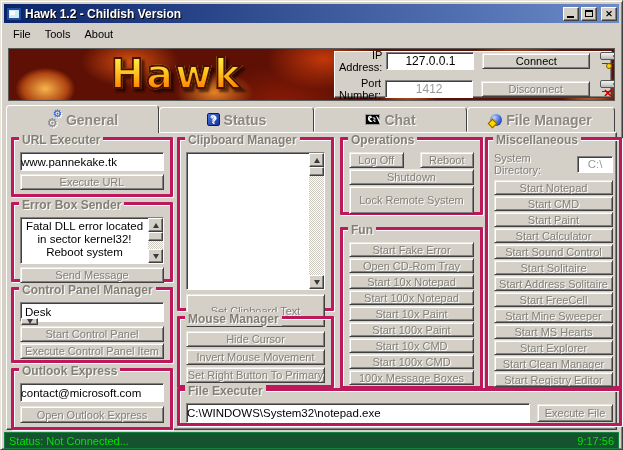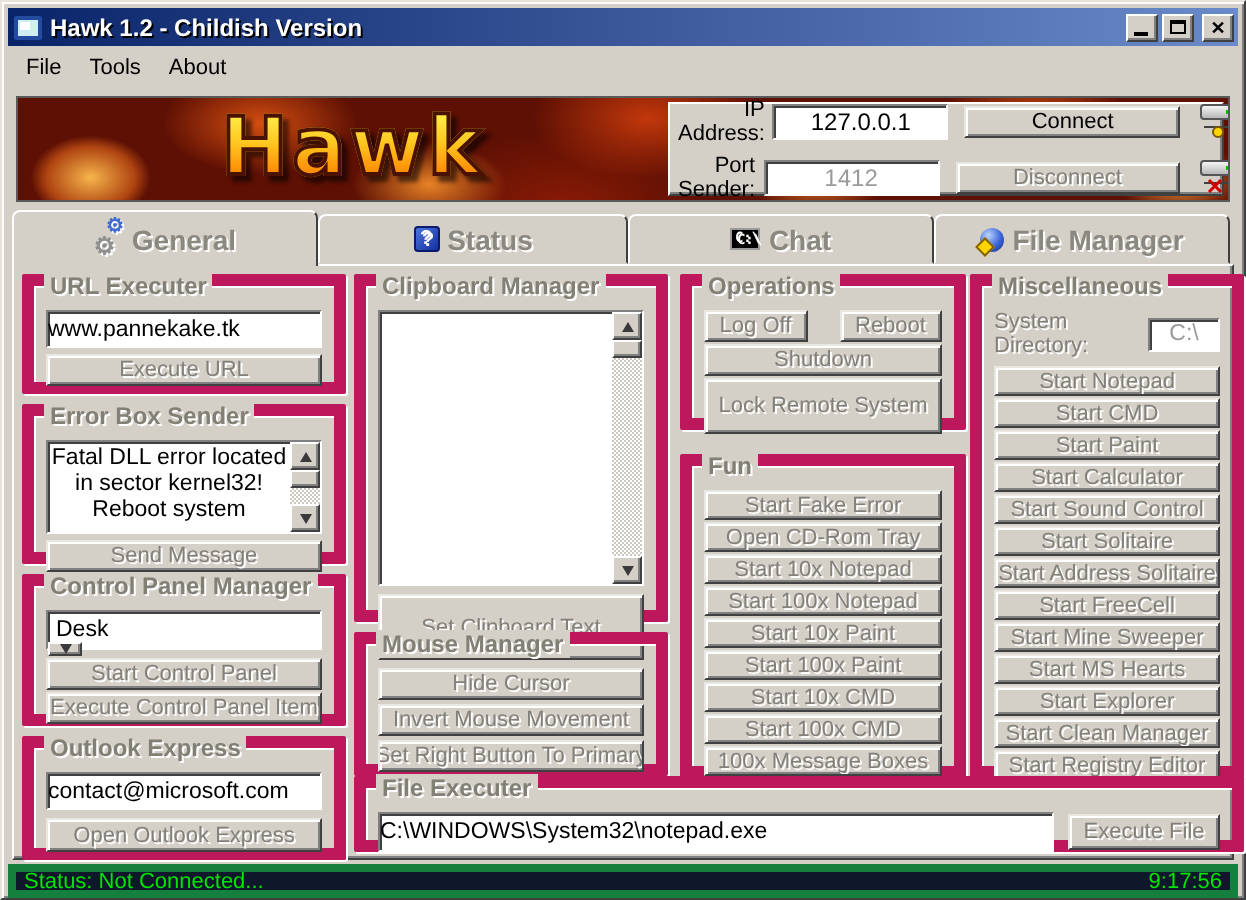--- a/index.html
+++ b/index.html
@@ -95,21 +95,21 @@
   
   .page { position:relative; height:298px; margin:0 2px; background:#d4d0c8;
           border:1px solid; border-color:#fff #404040 #404040 #fff;
           box-shadow: inset -1px -1px 0 #808080; z-index:1; }
   .col { position:absolute; top:4px; }
   .col1 { left:4px;  width:162px; }
   .col2 { left:170px; width:157px; }
   .col3 { left:333px; width:143px; }
   .col4 { left:478px; width:137px; }
 
-  .group { position:relative; border:6px solid #be185d; border-radius:1px;
+  .group { position:relative; border:3px solid #be185d; border-radius:1px;
            box-shadow: 1px 1px 0 #fff, inset 1px 1px 0 #fff;
            padding:12px 6px 5px 6px; margin-bottom:5px; }
   .group-title { position:absolute; top:-7px; left:5px; background:#d4d0c8; padding:0 3px;
                  font-weight:bold; font-size:12px; color:#827f75; text-shadow:1px 1px 0 #fff; white-space:nowrap; }
 
   .btn { display:flex; align-items:center; justify-content:center; width:100%;
          height:16px; background:#d4d0c8; border:1px solid; border-color:#e9e7e1 #404040 #404040 #e9e7e1;
          box-shadow: inset 1px 1px 0 #fff, inset -1px -1px 0 #808080;
          font-size:11px; color:#000; font-family:"Liberation Sans",sans-serif; white-space:nowrap; overflow:hidden; }
   .btn.dis { color:#83807a; text-shadow:1px 1px 0 #fff; }
@@ -155,22 +155,22 @@
   .sysdir-row { display:flex; align-items:center; margin-bottom:4px; }
   .sysdir-label { flex:1; color:#83807a; text-shadow:1px 1px 0 #fff; font-size:11px; }
   .sysdir-field { width:36px; height:17px; text-align:center; color:#9a9a9a; }
 
   .file-exec { position:absolute; left:170px; top:255px; width:445px; }
   .fe-row { display:flex; align-items:center; gap:7px; }
   .fe-input { flex:1; height:20px; }
   .fe-btn { width:76px; height:18px; }
 
   
-  .statusbar { height:17px; margin:2px 0 0 0; background:#0f172a; display:flex; align-items:center;
-               justify-content:space-between; padding:0 4px; border:4px solid #15803d; }
+  .statusbar { height:17px; margin:2px 0 0 0; background:#14532d; display:flex; align-items:center;
+               justify-content:space-between; padding:0 4px; border:1px solid #15803d; }
   .status-text, .status-time { color:#00e400; font-size:11px; }
 </style>
 </head>
 <body>
 
 <div class="window">
 
   <div class="titlebar">
     <span class="win-icon"></span>
     <span class="title-text">Hawk 1.2 - Childish Version</span>
@@ -200,21 +200,21 @@
         <span class="btn conn-btn">Connect</span>
         <span class="net-icon">
           <span class="drive">
               <span class="led"></span>
             </span>
           <span class="net-line"></span>
           <span class="plug-dot"></span>
         </span>
       </div>
       <div class="conn-row">
-        <span class="conn-label">Port Sender:</span>
+        <span class="conn-label">Port Number:</span>
         <input class="conn-input dim" value="1412" style="">
         <span class="btn conn-btn dis">Disconnect</span>
         <span class="net-icon">
           <span class="drive">
               <span class="led"></span>
             </span>
           <span class="net-line"></span>
           <span class="red-x">✕</span>
         </span>
       </div>

